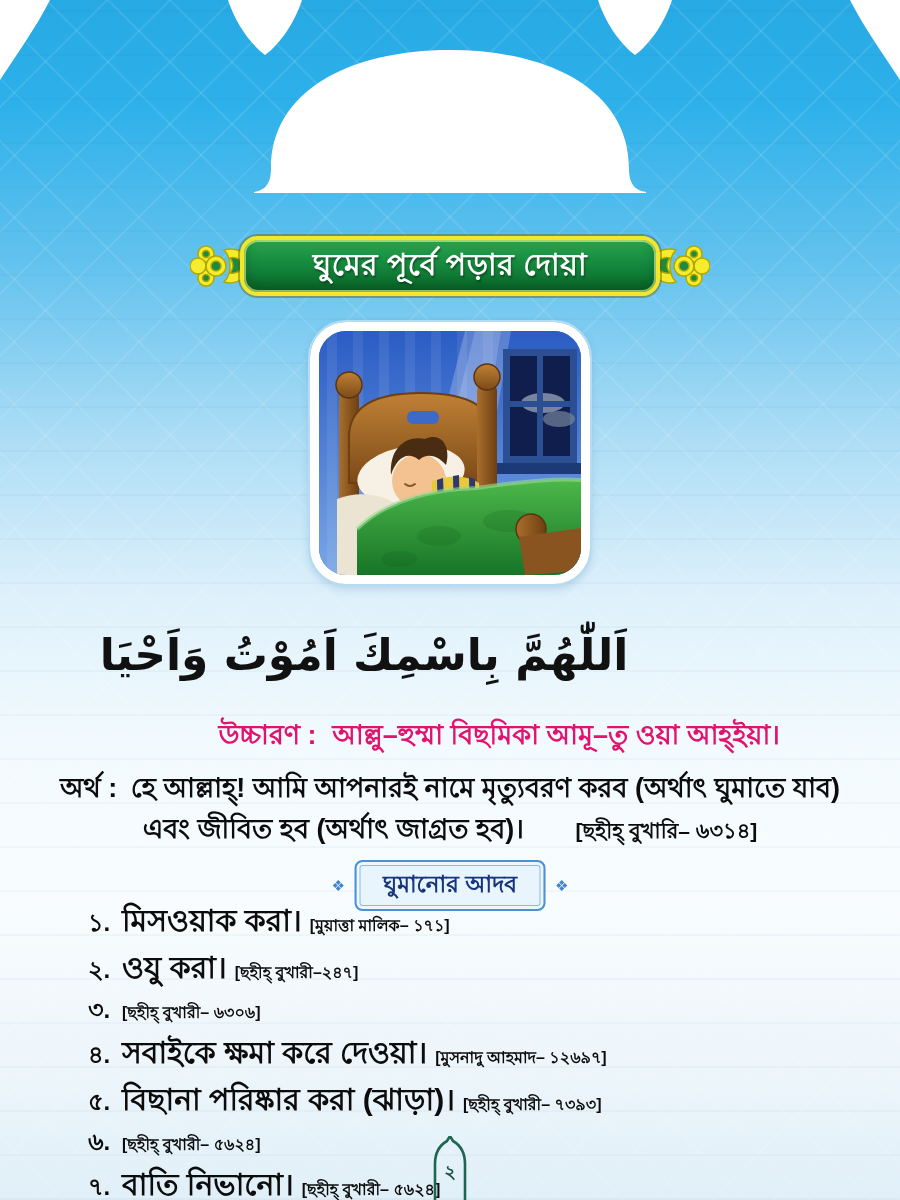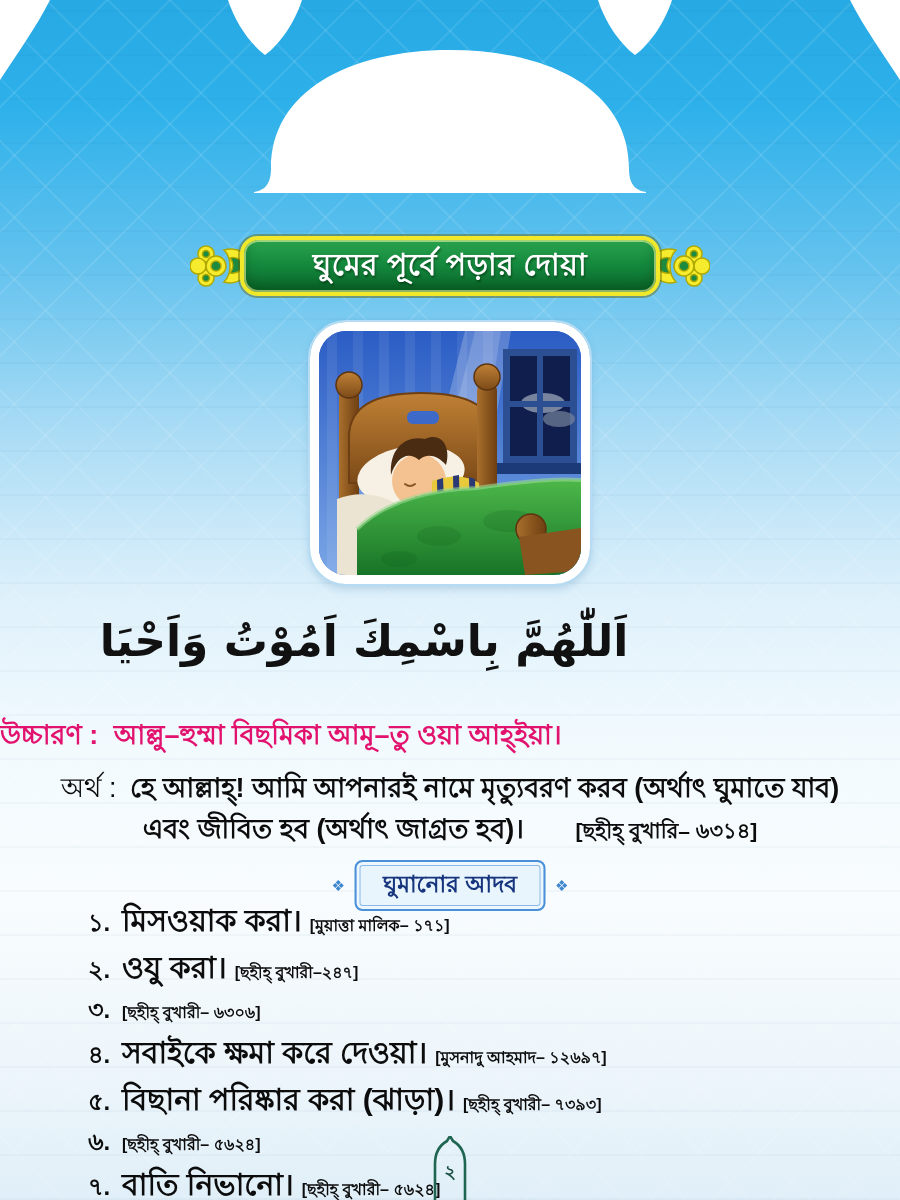--- a/index.html
+++ b/index.html
@@ -39,37 +39,37 @@
   
   .pic-frame{
     position:absolute;top:322px;left:50%;transform:translateX(-50%);
     width:262px;height:244px;border:9px solid #ffffff;border-radius:36px;
     outline:2px solid #b5dcf2;overflow:hidden;background:#2e68cf;
     box-shadow:0 4px 10px rgba(40,100,160,.25);
   }
   .pic-frame svg{display:block;width:100%;height:100%;}
   
   .arabic{
-    position:absolute;top:608px;left:0;width:728px;text-align:center;
+    position:absolute;top:622px;left:0;width:728px;text-align:center;
     direction:rtl;font-family:"DejaVu Sans",sans-serif;
     font-size:44px;font-weight:bold;color:#111;line-height:1.5;
   }
   
   .pron{
-    position:absolute;top:714px;left:0;width:780px;text-align:left;
+    position:absolute;top:714px;left:0;width:780px;text-align:right;
     font-size:27px;font-weight:bold;color:#e2136e;
   }
   .pron .lbl{margin-right:8px;}
   
   .meaning{
     position:absolute;top:768px;left:50%;transform:translateX(-50%);
     width:790px;text-align:center;font-size:27px;font-weight:600;color:#0c0c0c;
     line-height:1.5;
   }
-  .meaning .lbl{font-weight:normal;margin-right:6px;}
+  .meaning .lbl{font-weight:bold;margin-right:6px;}
   .meaning .ref{font-size:21px;font-weight:600;margin-left:44px;}
   
   .adab-head{
     position:absolute;top:860px;left:50%;transform:translateX(-50%);
     display:flex;align-items:center;gap:10px;z-index:4;
   }
   .adab-pill{
     background:#e9f5fd;border:2px solid #4a90d9;border-radius:8px;
     padding:4px 26px;
     box-shadow:inset 0 0 0 3px #eef7fd, inset 0 0 0 4px #8cb9e6;

